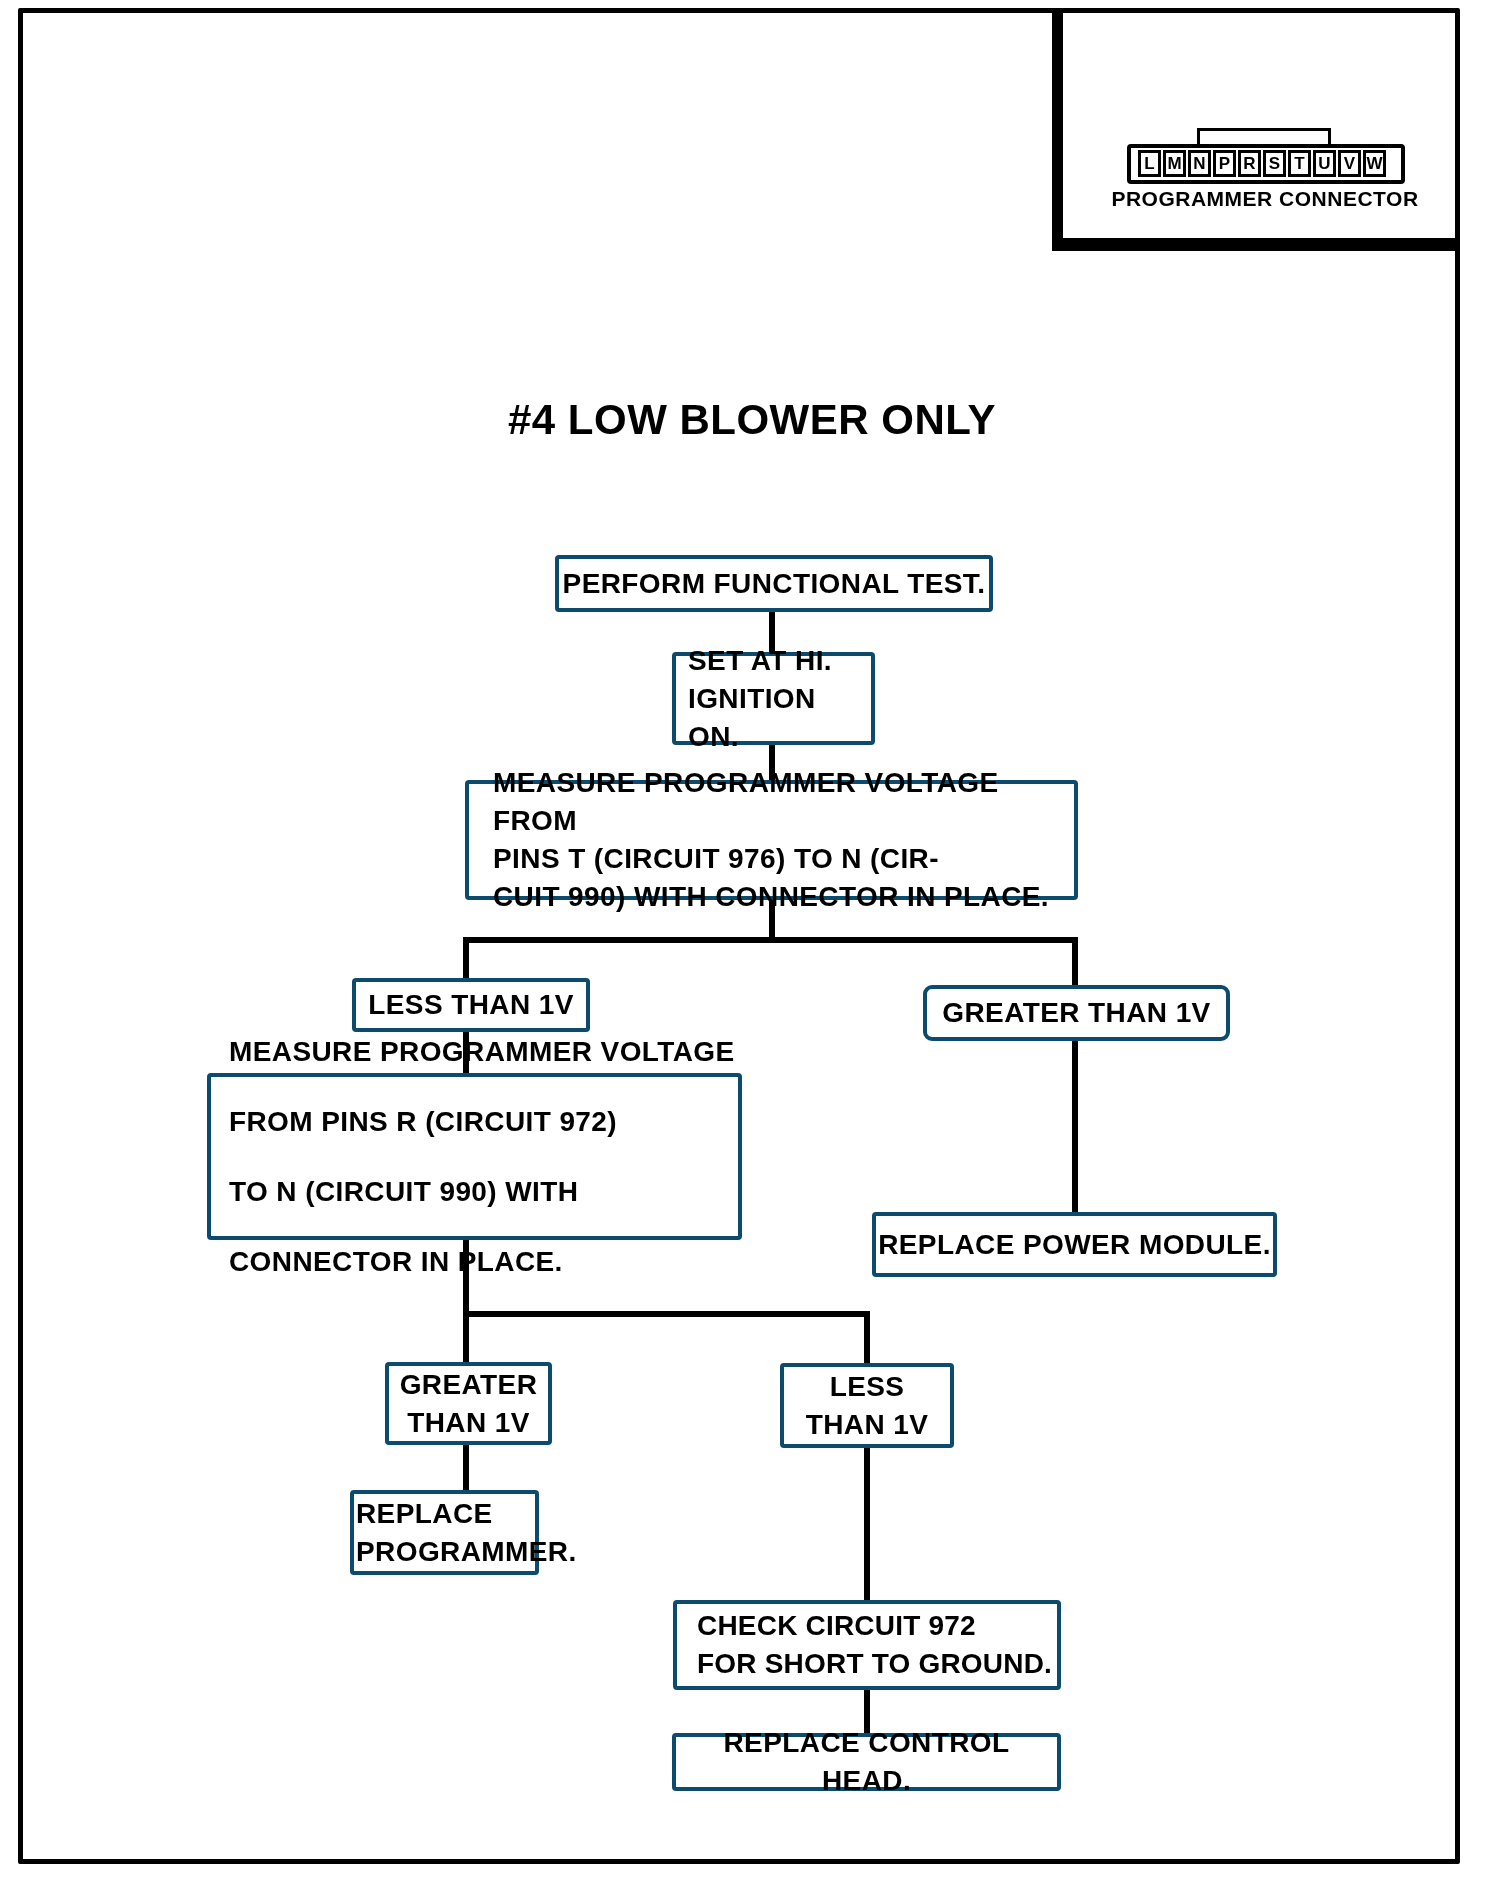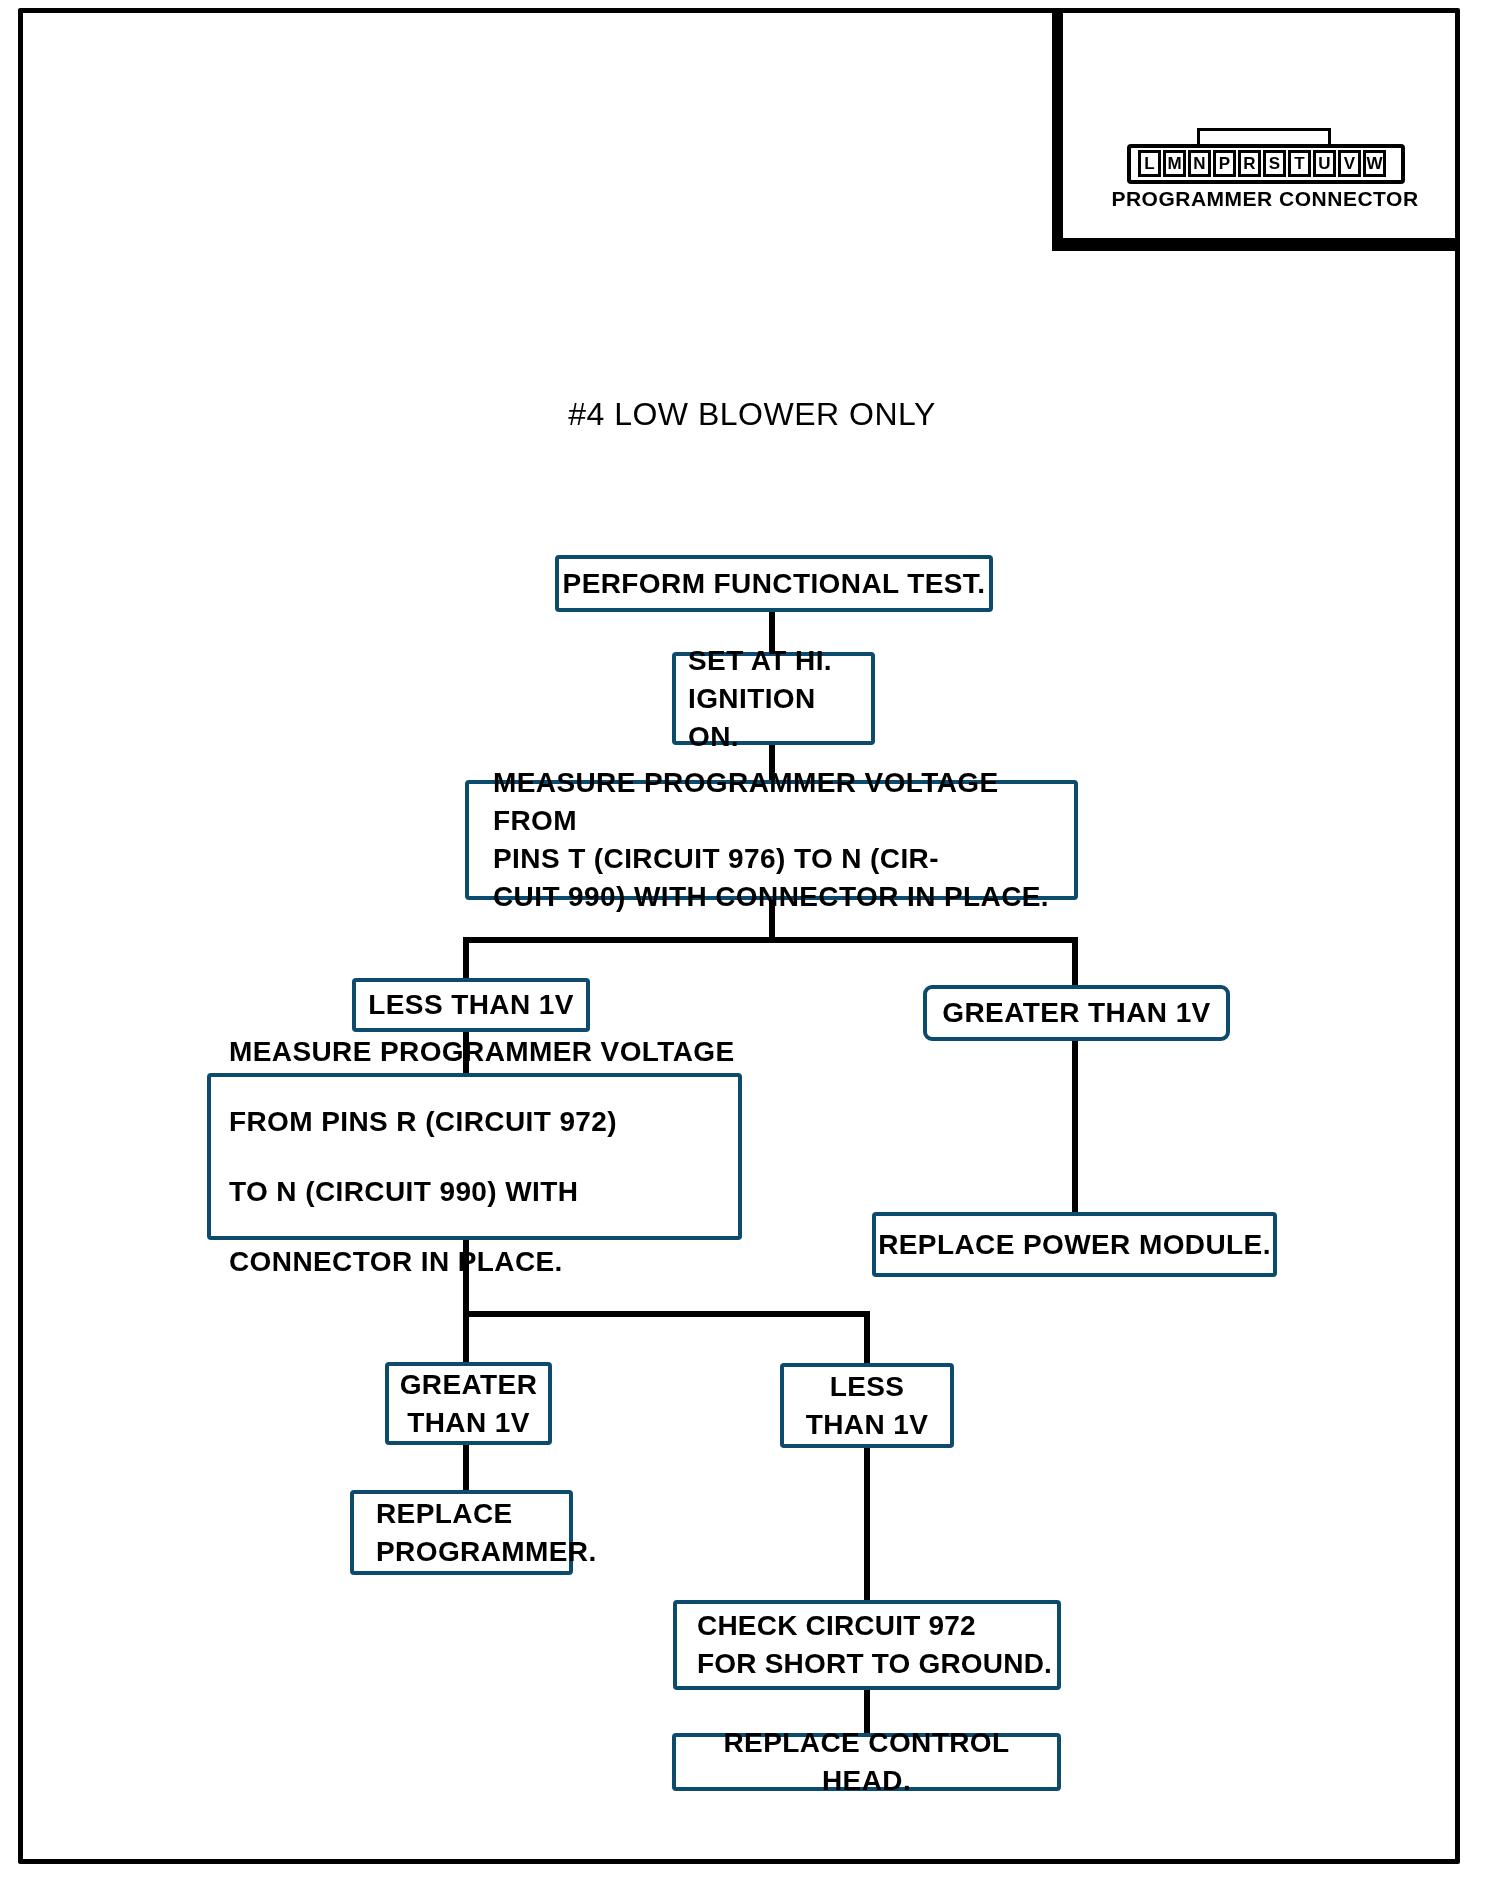--- a/index.html
+++ b/index.html
@@ -21,21 +21,21 @@
   .conn-shell{position:absolute;left:1127px;top:144px;width:278px;height:40px;
               border:4px solid #000;border-radius:4px;background:#fff;z-index:2;}
   .conn-pins{position:absolute;left:1138px;top:150px;display:flex;gap:2px;z-index:3;}
   .pin{width:23px;height:27px;border:3px solid #000;display:flex;align-items:center;
        justify-content:center;font-weight:bold;font-size:17px;background:#fff;}
   .conn-caption{position:absolute;left:1080px;top:187px;width:370px;text-align:center;
                 font-weight:bold;font-size:21px;letter-spacing:0.5px;z-index:3;}
 
   
   .title{position:absolute;left:0;top:396px;width:1504px;text-align:center;
-         font-size:32px;font-weight:normal;letter-spacing:0.5px;}
+         font-size:42px;font-weight:bold;letter-spacing:0.5px;}
 
   
   .node{position:absolute;border:4px solid #0c4a6e;border-radius:4px;background:#fff;
         display:flex;flex-direction:column;justify-content:center;
         font-size:28px;font-weight:bold;line-height:38px;letter-spacing:0.4px;z-index:4;}
   .ta-c{align-items:center;text-align:center;}
   .ta-l{align-items:flex-start;text-align:left;}
 
   
   .cl{position:absolute;background:#000;}
@@ -122,21 +122,21 @@
   <div class="node ta-c" style="left:385px;top:1362px;width:167px;height:83px;">
     <div>GREATER</div>
     <div>THAN 1V</div>
   </div>
 
   <div class="node ta-c" style="left:780px;top:1363px;width:174px;height:85px;">
     <div>LESS</div>
     <div>THAN 1V</div>
   </div>
 
-  <div class="node ta-l" style="left:350px;top:1490px;width:223px;height:85px;padding-left:22px;">
+  <div class="node ta-l" style="left:350px;top:1490px;width:189px;height:85px;padding-left:2px;">
     <div>REPLACE</div>
     <div>PROGRAMMER.</div>
   </div>
 
   <div class="node ta-l" style="left:673px;top:1600px;width:388px;height:90px;padding-left:20px;letter-spacing:0.2px;">
     <div>CHECK CIRCUIT 972</div>
     <div>FOR SHORT TO GROUND.</div>
   </div>
 
   <div class="node ta-c" style="left:672px;top:1733px;width:389px;height:58px;">

